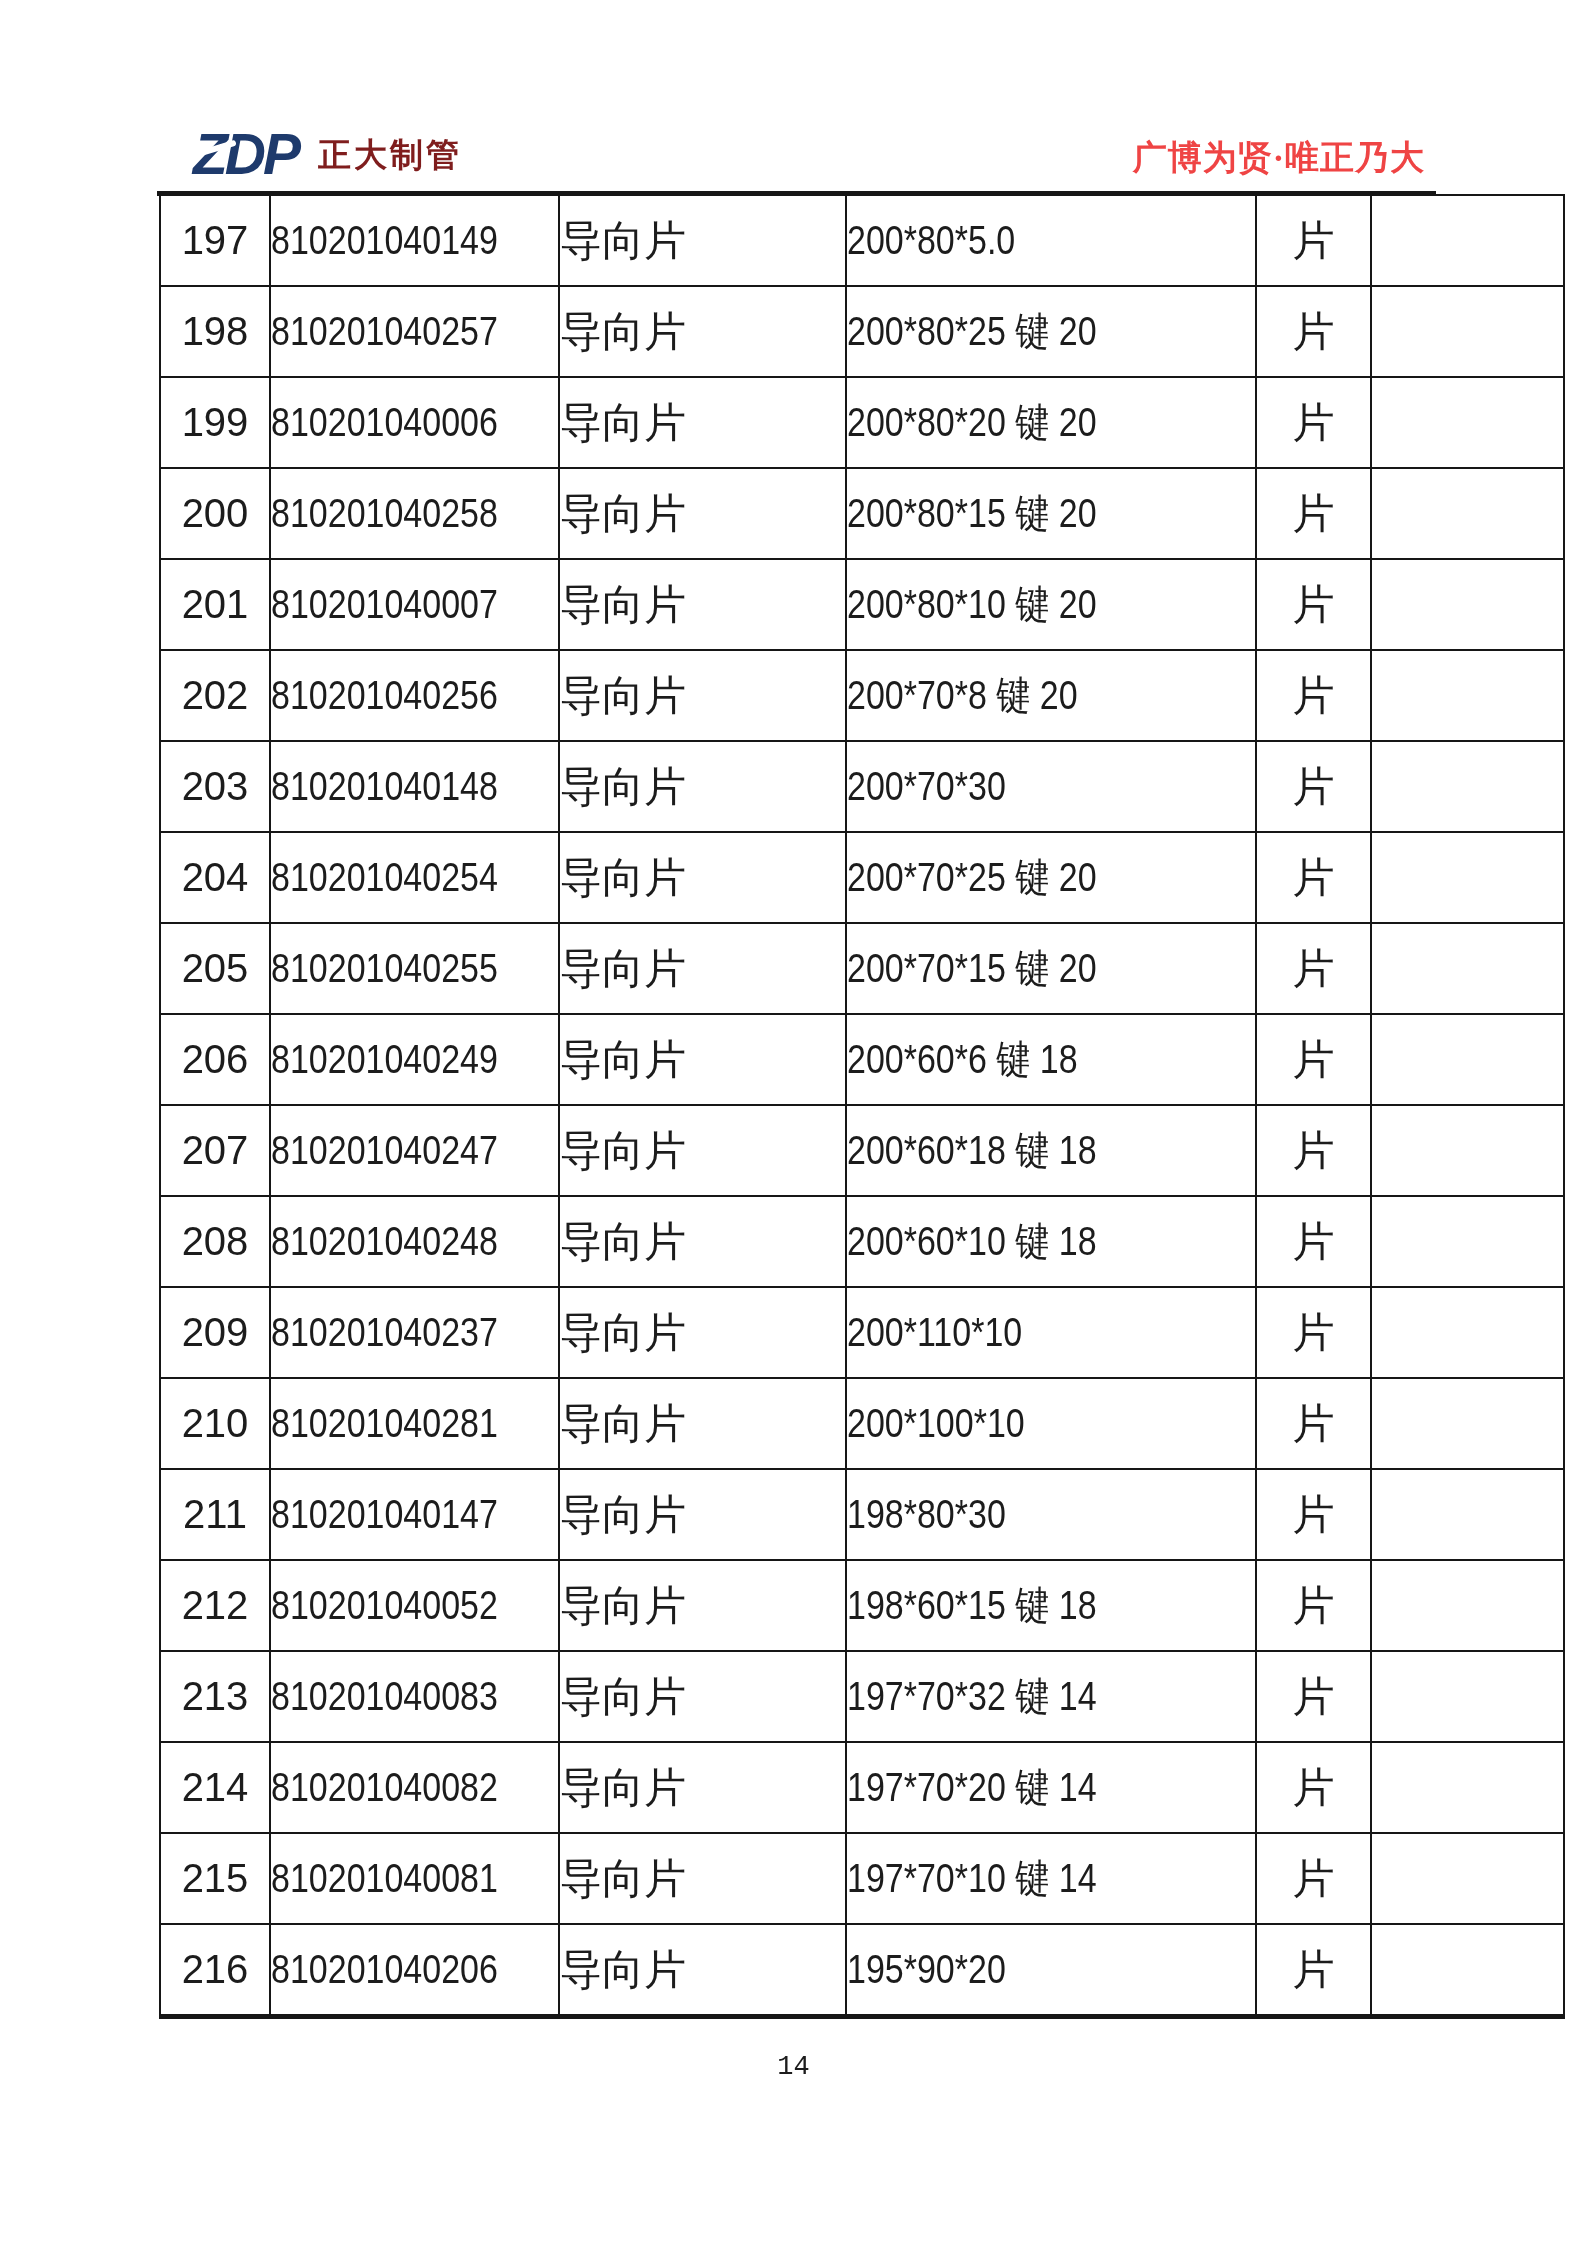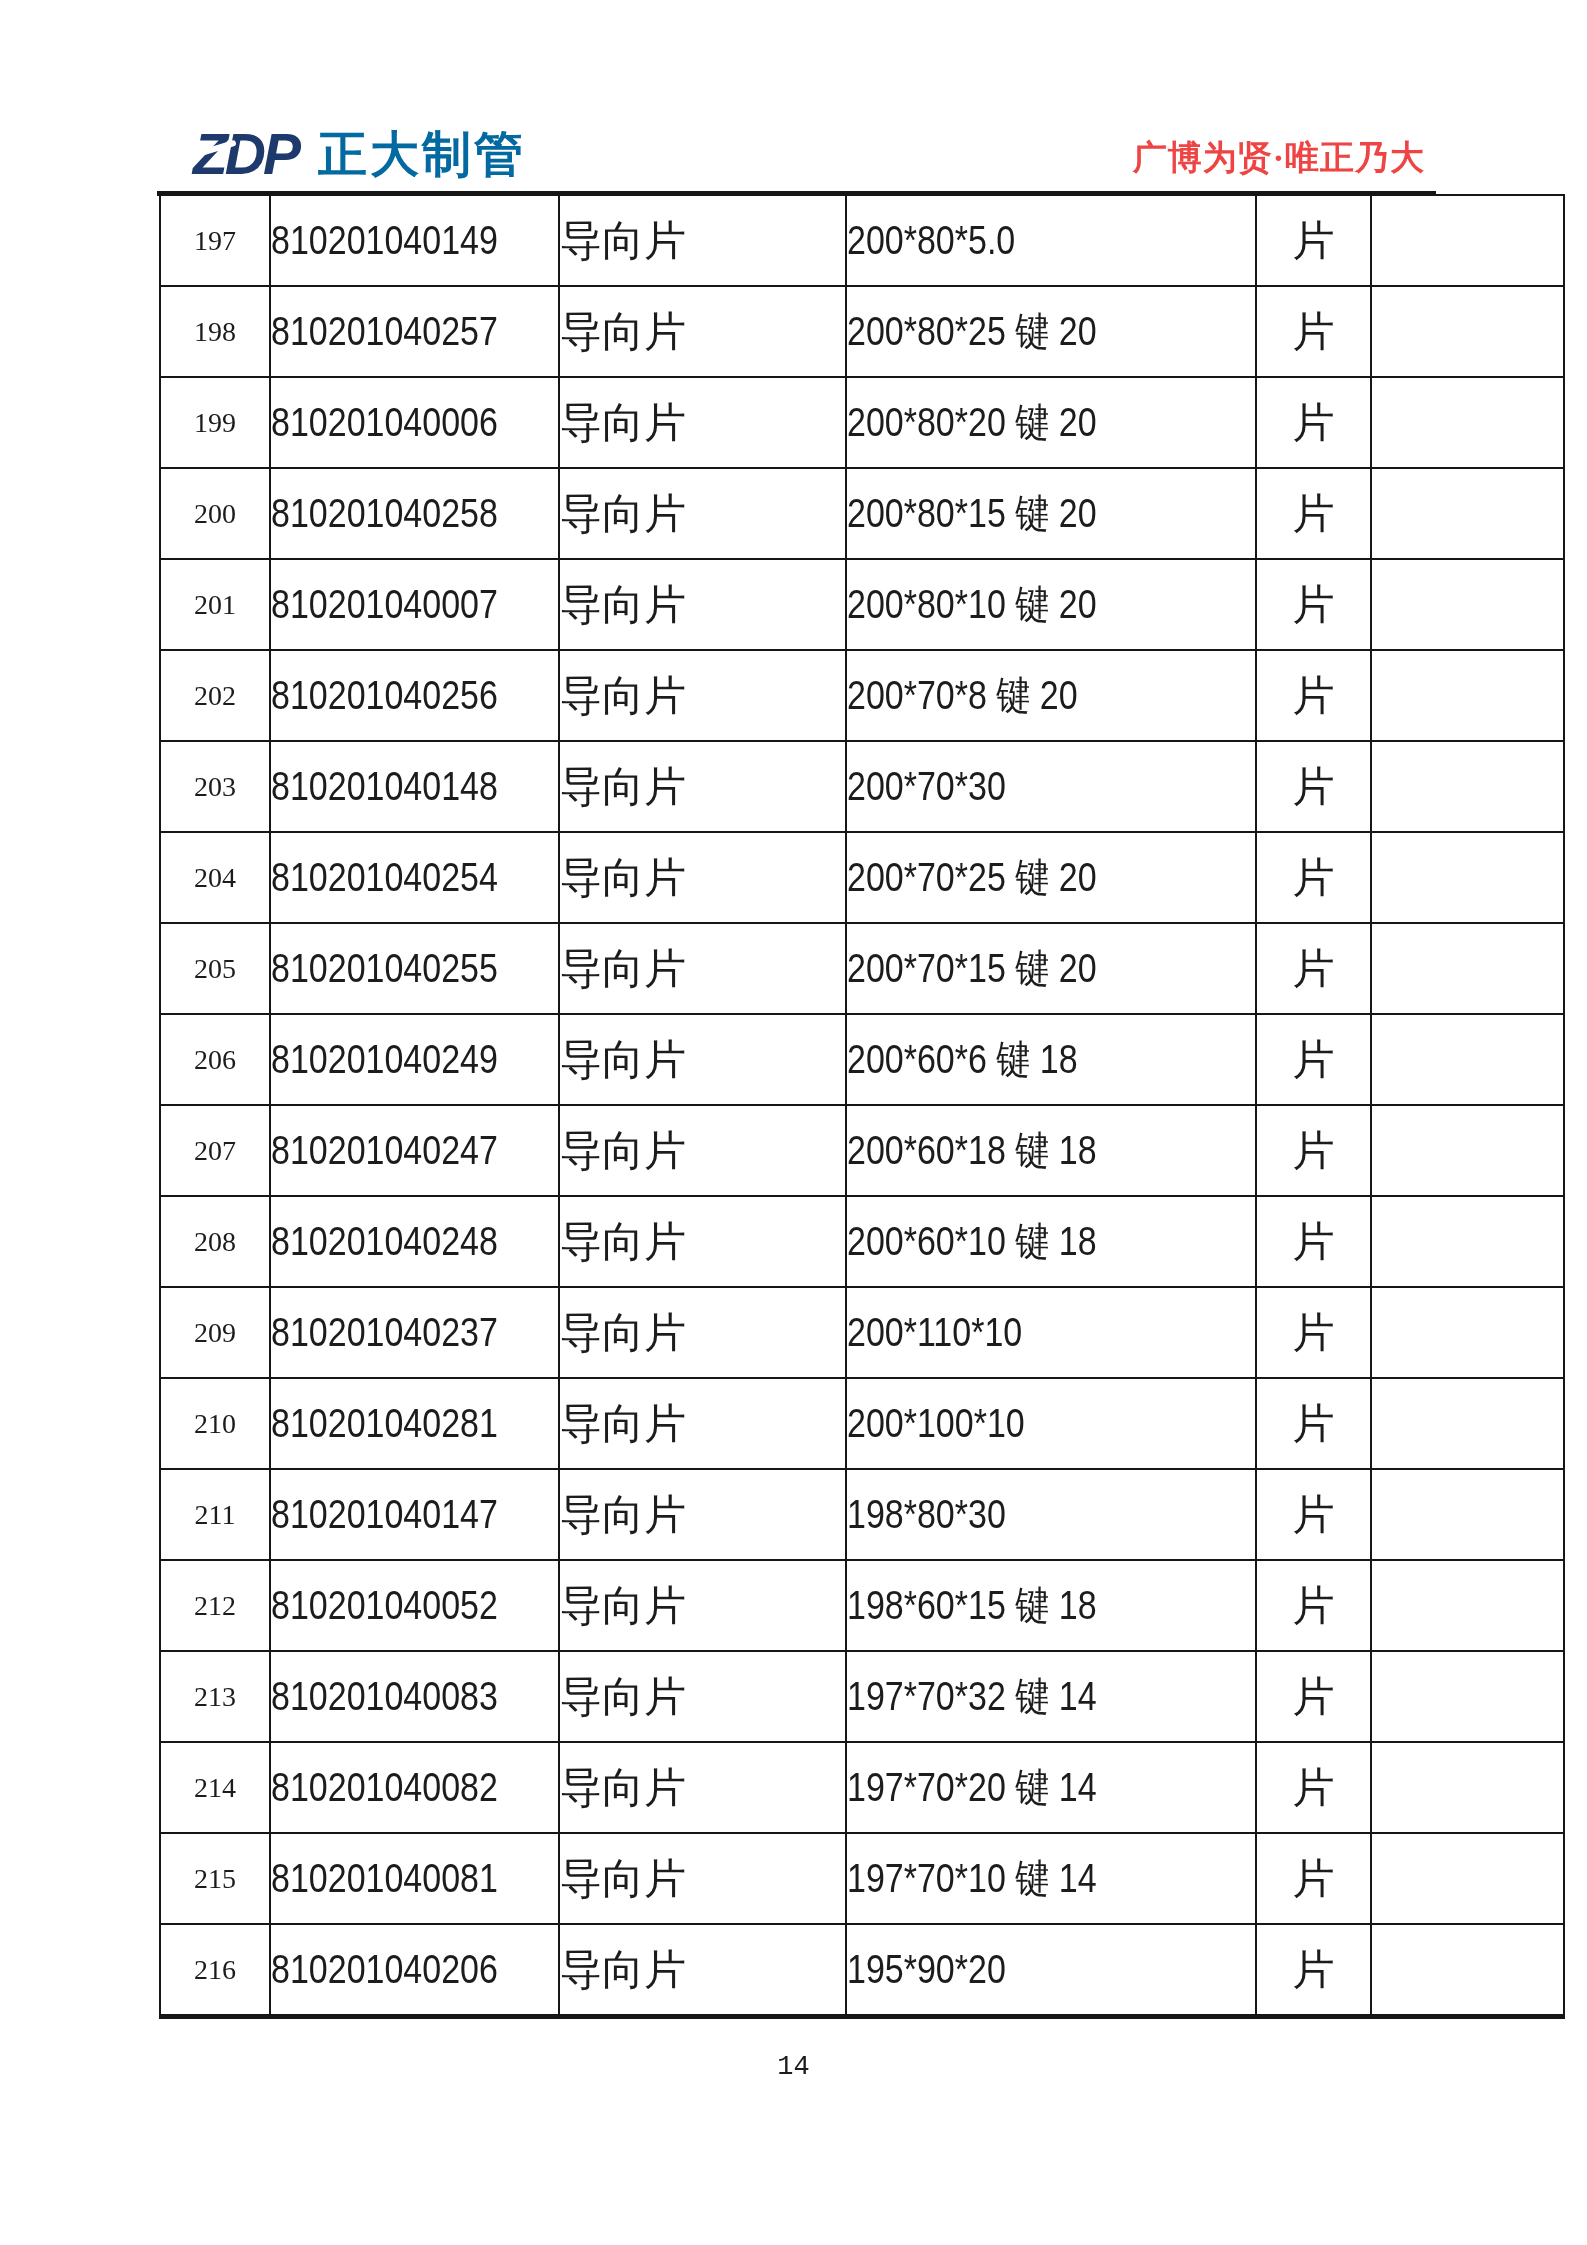--- a/index.html
+++ b/index.html
@@ -43,24 +43,24 @@
     left: -8px;
     top: 21px;
     width: 52px;
     height: 6px;
     background: #ffffff;
     transform: rotate(-17deg);
     border-radius: 3px;
   }
   .logo-company {
     font-weight: 700;
-    font-size: 49px;
+    font-size: 33px;
     line-height: 1;
     letter-spacing: 3px;
-    color: #0369a1;
+    color: #7f1d1d;
   }
   .header-slogan {
     position: absolute;
     top: 141px;
     right: 162px;
     font-family: "Liberation Serif", serif;
     font-weight: 700;
     font-size: 34px;
     line-height: 1;
     letter-spacing: 1px;
@@ -95,22 +95,22 @@
   }
   table.parts tr:last-child td { border-bottom-width: 5px; }
 
   td.c-no   { text-align: center; }
   td.c-code { padding-left: 13px; }
   td.c-name { padding-left: 12px; }
   td.c-spec { padding-left: 14px; }
   td.c-unit { text-align: center; }
 
   .num-serif {
-    font-family: Liberation Serif, serif;
-    font-size: 28px;
+    font-family: Liberation Sans, sans-serif;
+    font-size: 40px;
   }
   .cond {  
     display: inline-block;
     font-family: "Liberation Sans", sans-serif;
     font-size: 40px;
     transform: scaleX(0.85);
     transform-origin: 0 50%;
   }
   .cjk-name {
     font-family: "Liberation Sans", sans-serif;

